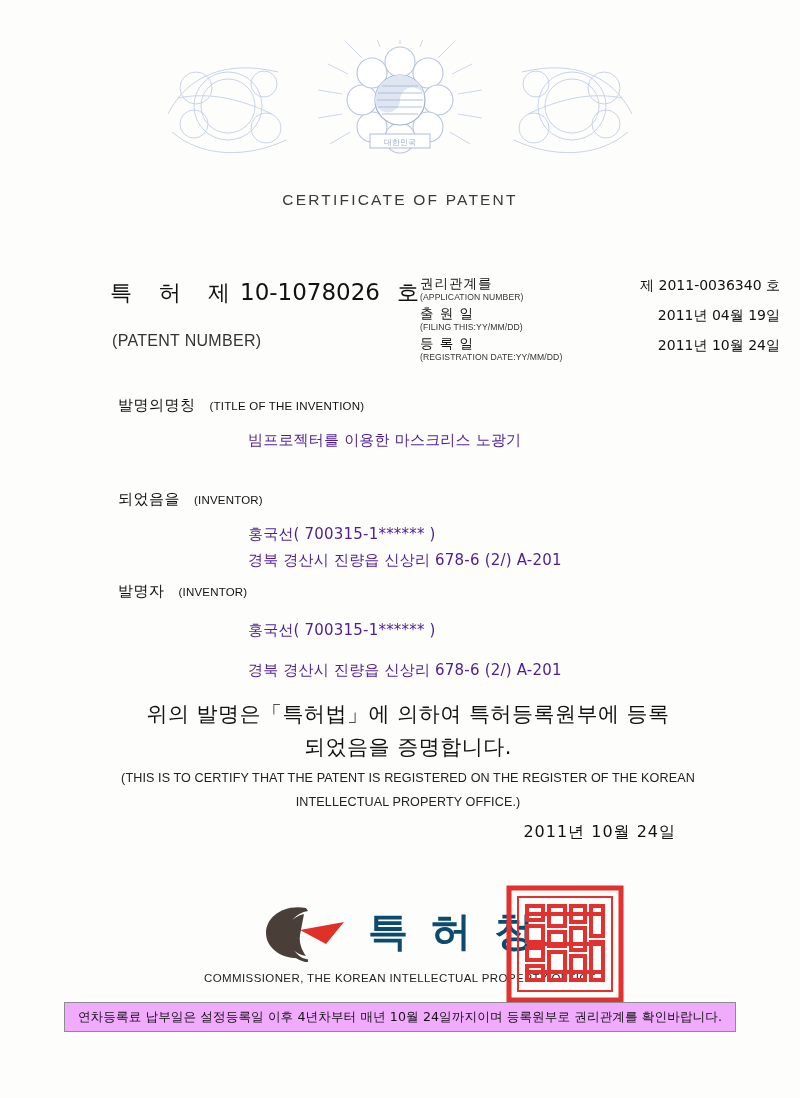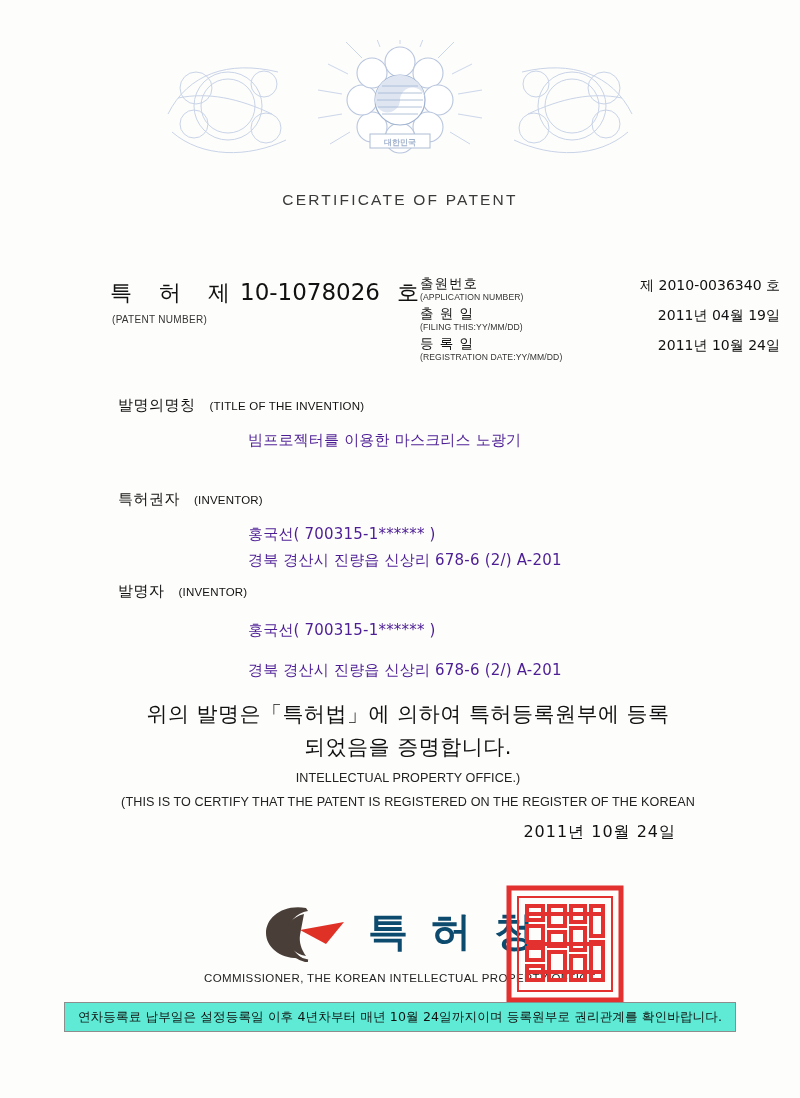--- a/index.html
+++ b/index.html
@@ -23,21 +23,20 @@
   }
 
   
   .ornament {
     position: absolute;
     left: 0;
     top: 40px;
     width: 770px;
     height: 140px;
     pointer-events: none;
-    font-weight: bold;
   }
 
   
   .title-block {
     position: absolute;
     left: 0;
     top: 185px;
     width: 800px;
     text-align: center;
   }
@@ -72,23 +71,23 @@
   }
   .pn-main {
     font-family: "DejaVu Sans", sans-serif;
     font-size: 22px;
     color: #111;
     white-space: nowrap;
   }
   .pn-main .sp { letter-spacing: 10px; }
   .pn-main .num { letter-spacing: 0px; font-size: 23px; }
   .pn-sub {
-    font-size: 10px;
+    font-size: 16px;
     color: #333;
-    margin-top: 6px;
+    margin-top: 24px;
     margin-left: 2px;
     letter-spacing: 0.3px;
   }
 
   .meta {
     position: absolute;
     left: 310px;
     top: -4px;
     width: 360px;
   }
@@ -235,21 +234,21 @@
     height: 30px;
     border: 1px solid #8d8d8d;
     box-sizing: border-box;
     display: flex;
     align-items: center;
     justify-content: center;
     font-family: "DejaVu Sans", sans-serif;
     font-size: 12.6px;
     color: #111;
     letter-spacing: 0.1px;
-    background: #5eead4;
+    background: #f0abfc;
   }
 </style>
 </head>
 <body>
 
 <div class="page">
 
   <div class="ornament">
     <svg width="800" height="140" viewBox="0 0 800 140" xmlns="http://www.w3.org/2000/svg">
       <g stroke="#c9d4e8" fill="none" stroke-width="1">
@@ -330,23 +329,23 @@
   <div class="num-row">
     <div class="pn-left">
       <div class="pn-main">
         <span class="sp">특  허   제</span><span class="num">10-1078026</span><span class="sp">&nbsp;</span><span>호</span>
       </div>
       <div class="pn-sub">(PATENT NUMBER)</div>
     </div>
 
     <div class="meta">
       <div class="meta-row">
-        <span class="meta-label-ko">출원번호</span>
+        <span class="meta-label-ko">권리관계를</span>
         <span class="meta-label-en">(APPLICATION NUMBER)</span>
-        <span class="meta-val">제 2010-0036340 호</span>
+        <span class="meta-val">제 2011-0036340 호</span>
       </div>
       <div class="meta-row">
         <span class="meta-label-ko">출 원 일</span>
         <span class="meta-label-en">(FILING THIS:YY/MM/DD)</span>
         <span class="meta-val">2011년  04월  19일</span>
       </div>
       <div class="meta-row">
         <span class="meta-label-ko">등 록 일</span>
         <span class="meta-label-en">(REGISTRATION DATE:YY/MM/DD)</span>
         <span class="meta-val">2011년  10월  24일</span>
@@ -356,39 +355,39 @@
 
   <div class="sect" style="top:396px;">
     <div class="sect-head">
       <span>발명의명칭</span><span class="en">(TITLE OF THE INVENTION)</span>
     </div>
     <div class="sect-body">빔프로젝터를 이용한 마스크리스 노광기</div>
   </div>
 
   <div class="sect" style="top:490px;">
     <div class="sect-head">
-      <span>특허권자</span><span class="en">(INVENTOR)</span>
+      <span>되었음을</span><span class="en">(INVENTOR)</span>
     </div>
     <div class="sect-body">홍국선( 700315-1****** )</div>
     <div class="sect-body" style="margin-top:0;">경북 경산시 진량읍 신상리 678-6 (2/) A-201</div>
   </div>
 
   <div class="sect" style="top:582px;">
     <div class="sect-head">
       <span>발명자</span><span class="en">(INVENTOR)</span>
     </div>
     <div class="sect-body" style="margin-top:16px;">홍국선( 700315-1****** )</div>
     <div class="sect-body" style="margin-top:14px;">경북 경산시 진량읍 신상리 678-6 (2/) A-201</div>
   </div>
 
   <div class="certify">
     <div class="certify-ko">위의 발명은「특허법」에 의하여 특허등록원부에 등록</div>
     <div class="certify-ko">되었음을 증명합니다.</div>
+    <div class="certify-en">(THIS IS TO CERTIFY THAT THE PATENT IS REGISTERED ON THE REGISTER OF THE KOREAN</div>
     <div class="certify-en">INTELLECTUAL PROPERTY OFFICE.)</div>
-    <div class="certify-en">(THIS IS TO CERTIFY THAT THE PATENT IS REGISTERED ON THE REGISTER OF THE KOREAN</div>
   </div>
 
   <div class="issue-date">2011년  10월  24일</div>
 
   <div class="commissioner">
     <div class="kipo-line">
       <span class="kipo-logo">
         <svg width="96" height="62" viewBox="0 0 96 62" xmlns="http://www.w3.org/2000/svg">
           <path d="M46 8 C 22 4, 6 18, 6 33 C 6 48, 22 60, 42 58 C 34 52, 28 44, 28 34 C 28 22, 36 13, 48 11 Z" fill="#4a3f38"></path>
           <path d="M44 14 C 32 17, 26 25, 26 34 C 26 45, 34 54, 46 56 C 41 49, 39 42, 40 35 Z" fill="#4a3f38"></path>

